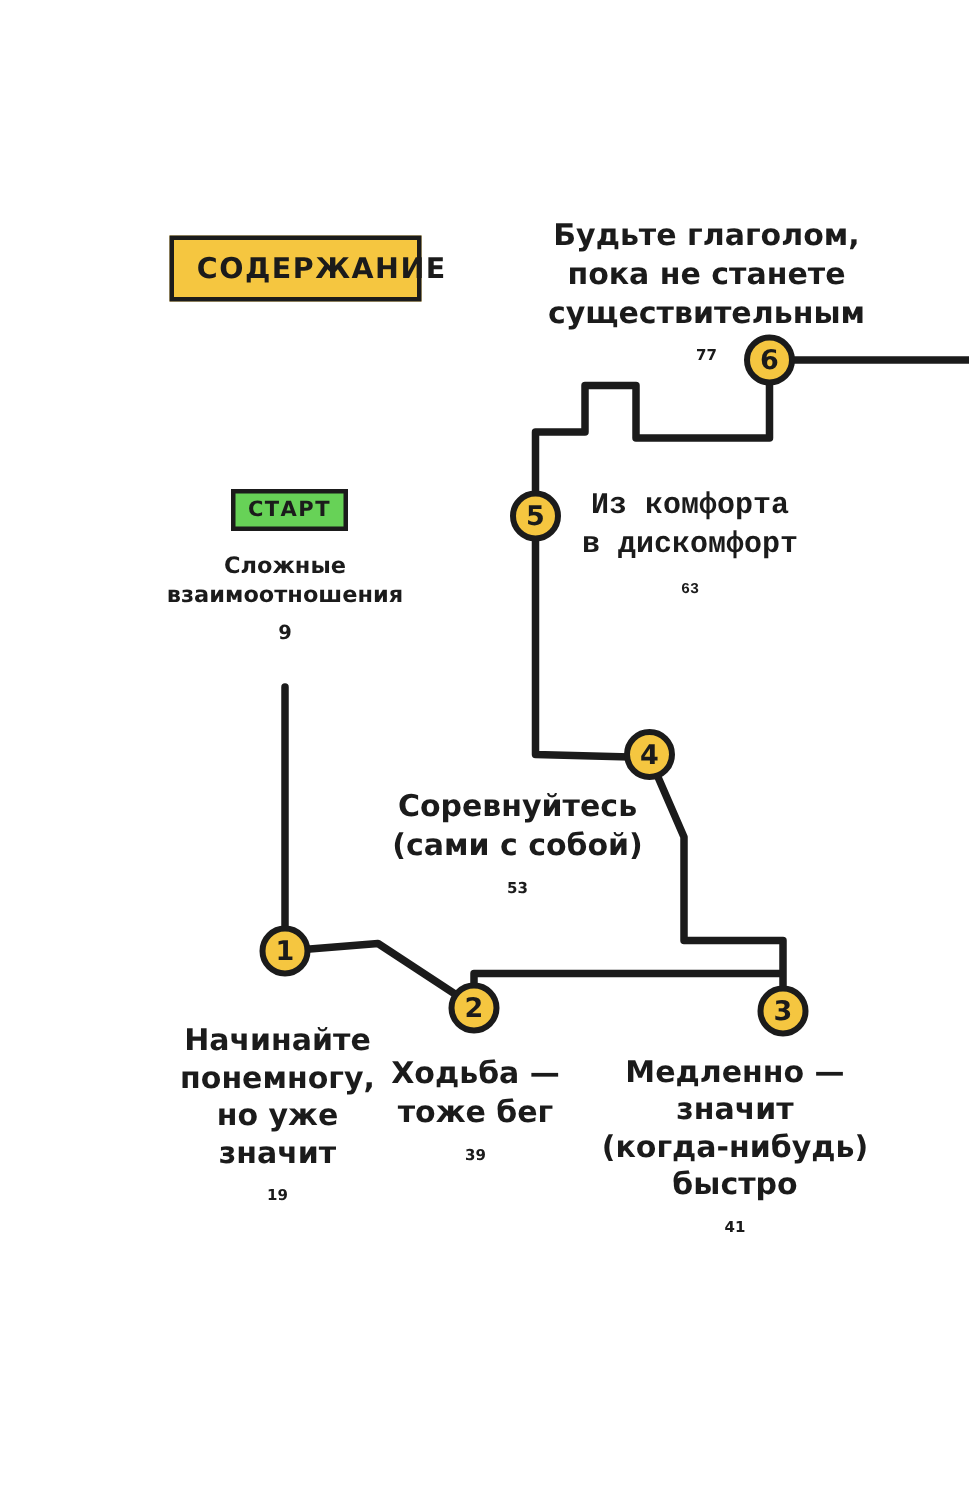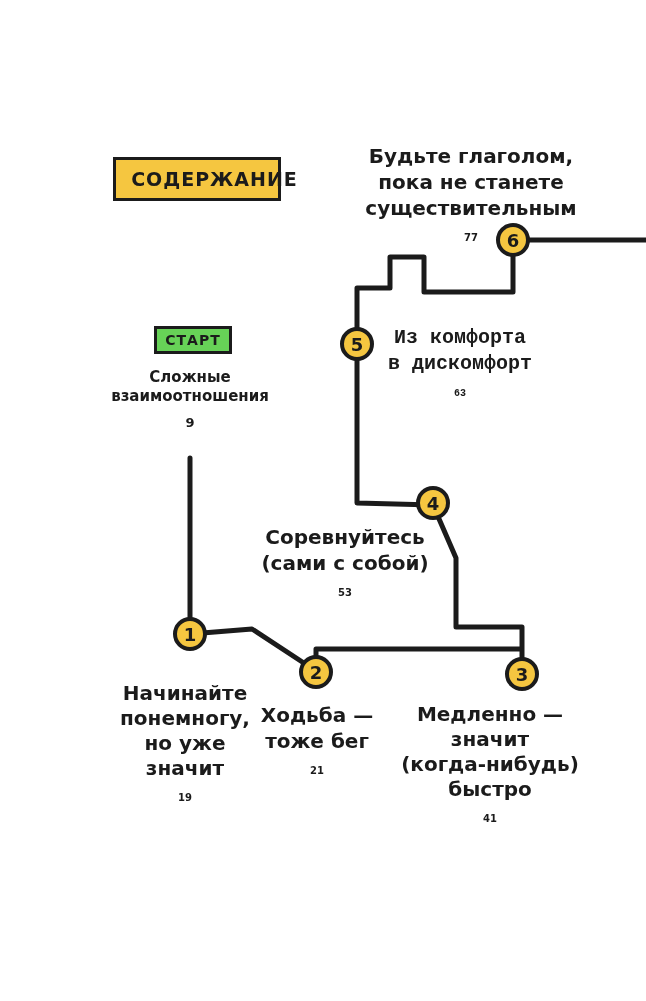--- a/index.html
+++ b/index.html
@@ -110,21 +110,21 @@
     <div>Начинайте</div>
     <div>понемногу,</div>
     <div>но уже</div>
     <div>значит</div>
     <div class="page-num">19</div>
   </div>
 
   <div class="label ch2-label">
     <div>Ходьба —</div>
     <div>тоже бег</div>
-    <div class="page-num">21</div>
+    <div class="page-num">39</div>
   </div>
 
   <div class="label ch3-label">
     <div>Медленно —</div>
     <div>значит</div>
     <div>(когда-нибудь)</div>
     <div>быстро</div>
     <div class="page-num">41</div>
   </div>
 

